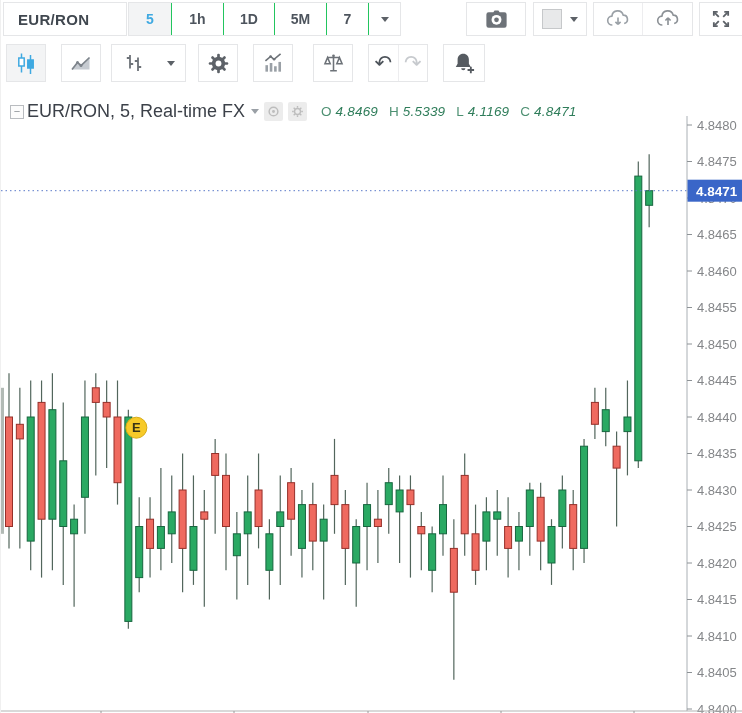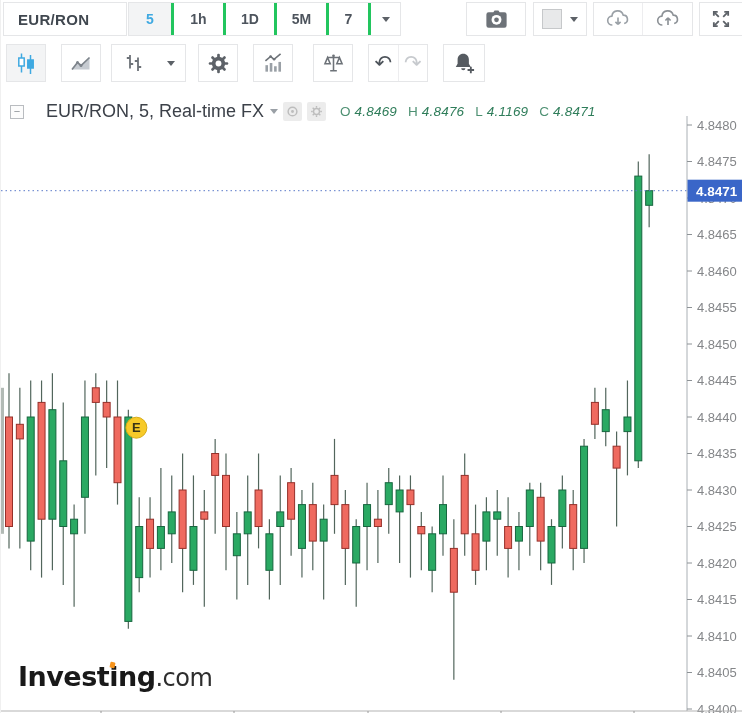--- a/index.html
+++ b/index.html
@@ -15,21 +15,21 @@
     position:absolute; top:2px; height:34px; background:#fff;
     border:1px solid #e5e6e8; display:flex; align-items:center; justify-content:center;
     cursor:pointer; color:#545b64;
   }
   .symbol-btn { left:2px; width:124px; justify-content:flex-start; padding-left:14px;
     font-size:15px; font-weight:bold; color:#40474f; letter-spacing:.3px; }
   .tf-group { position:absolute; left:127px; top:2px; height:34px; display:flex;
     border:1px solid #e5e6e8; background:#fff; }
   .tf-cell { display:flex; align-items:center; justify-content:center; height:100%;
     font-size:14px; font-weight:bold; color:#4d545d; cursor:pointer;
-    border-left:3px solid #22c55e; }
+    border-left:1px solid #22c55e; }
   .tf-cell:first-child { border-left:none; }
   .tf-cell.active { background:#f3f4f5; color:#3fa9e1; }
   .caret { width:0; height:0; border-left:4.5px solid transparent;
     border-right:4.5px solid transparent; border-top:5.5px solid #5c6167; display:inline-block; }
   .caret.light { border-top-color:#9aa0a6; }
   
   .tbtn2 { position:absolute; top:44px; height:38px; background:#fff;
     border:1px solid #e5e6e8; display:flex; align-items:center; justify-content:center;
     cursor:pointer; }
   .tbtn2.active { background:#f3f4f5; }
@@ -40,21 +40,21 @@
   .undo-g { color:#4e545b; } .redo-g { color:#c7cace; }
   .swatch { width:20px; height:20px; background:#e8e9ea; border:1px solid #c6c8ca; margin-right:8px; }
   
   #pane { position:absolute; left:0; top:88px; width:742px; height:625px; background:#fff; }
   #chart-svg { position:absolute; left:0; top:0; }
   #pane-header { position:absolute; left:9px; top:13px; display:flex; align-items:center;
     z-index:5; }
   .collapse-box { width:14px; height:14px; border:1px solid #b9bcc0; background:#fcfcfc;
     color:#8a8e93; font-size:11px; line-height:11px; display:flex; align-items:center;
     justify-content:center; cursor:pointer; }
-  #chart-title { margin-left:22px; font-size:18px; color:#3c4149;
+  #chart-title { margin-left:3px; font-size:18px; color:#3c4149;
     font-family:"Liberation Sans", sans-serif; cursor:pointer; }
   #title-caret { margin-left:6px; }
   .chip { width:19px; height:19px; background:#ececec; border-radius:2px; margin-left:5px;
     display:flex; align-items:center; justify-content:center; cursor:pointer; }
   #ohlc { display:flex; align-items:center; margin-left:14px; font-size:13.5px;
     color:#2f7d5a; }
   #ohlc .lbl { opacity:.85; margin-right:4px; }
   #ohlc .val { font-weight:normal; margin-right:11px; letter-spacing:.2px;font-style:italic; }
   
   #logo { position:absolute; left:17px; top:573px; z-index:5; cursor:pointer;
@@ -412,26 +412,23 @@
           <g stroke="#bdbdbd" stroke-width="1.5" fill="none">
             <circle cx="7" cy="7" r="3.2"></circle>
             <path d="M7 1.2 V3 M7 11 v1.8 M1.2 7 H3 M11 7 h1.8 M2.9 2.9 L4.2 4.2 M9.8 9.8 l1.3 1.3 M11.1 2.9 L9.8 4.2 M4.2 9.8 L2.9 11.1"></path>
           </g>
         </svg>
       </span>
       <span id="ohlc">
         <span class="lbl">O</span>
         <span class="val">4.8469</span>
         <span class="lbl">H</span>
-        <span class="val">4.8476</span>
+        <span class="val">5.5339</span>
         <span class="lbl">L</span>
         <span class="val">4.1169</span>
         <span class="lbl">C</span>
         <span class="val">4.8471</span>
       </span>
     </div>
 
-    <div id="logo">
-      <span class="brand">Invest</span><span class="brand2"><span class="tittle"></span><span>ing</span></span><span class="suffix">.com</span>
-    </div>
   </div>
 
 </div>
 
 </body></html>

